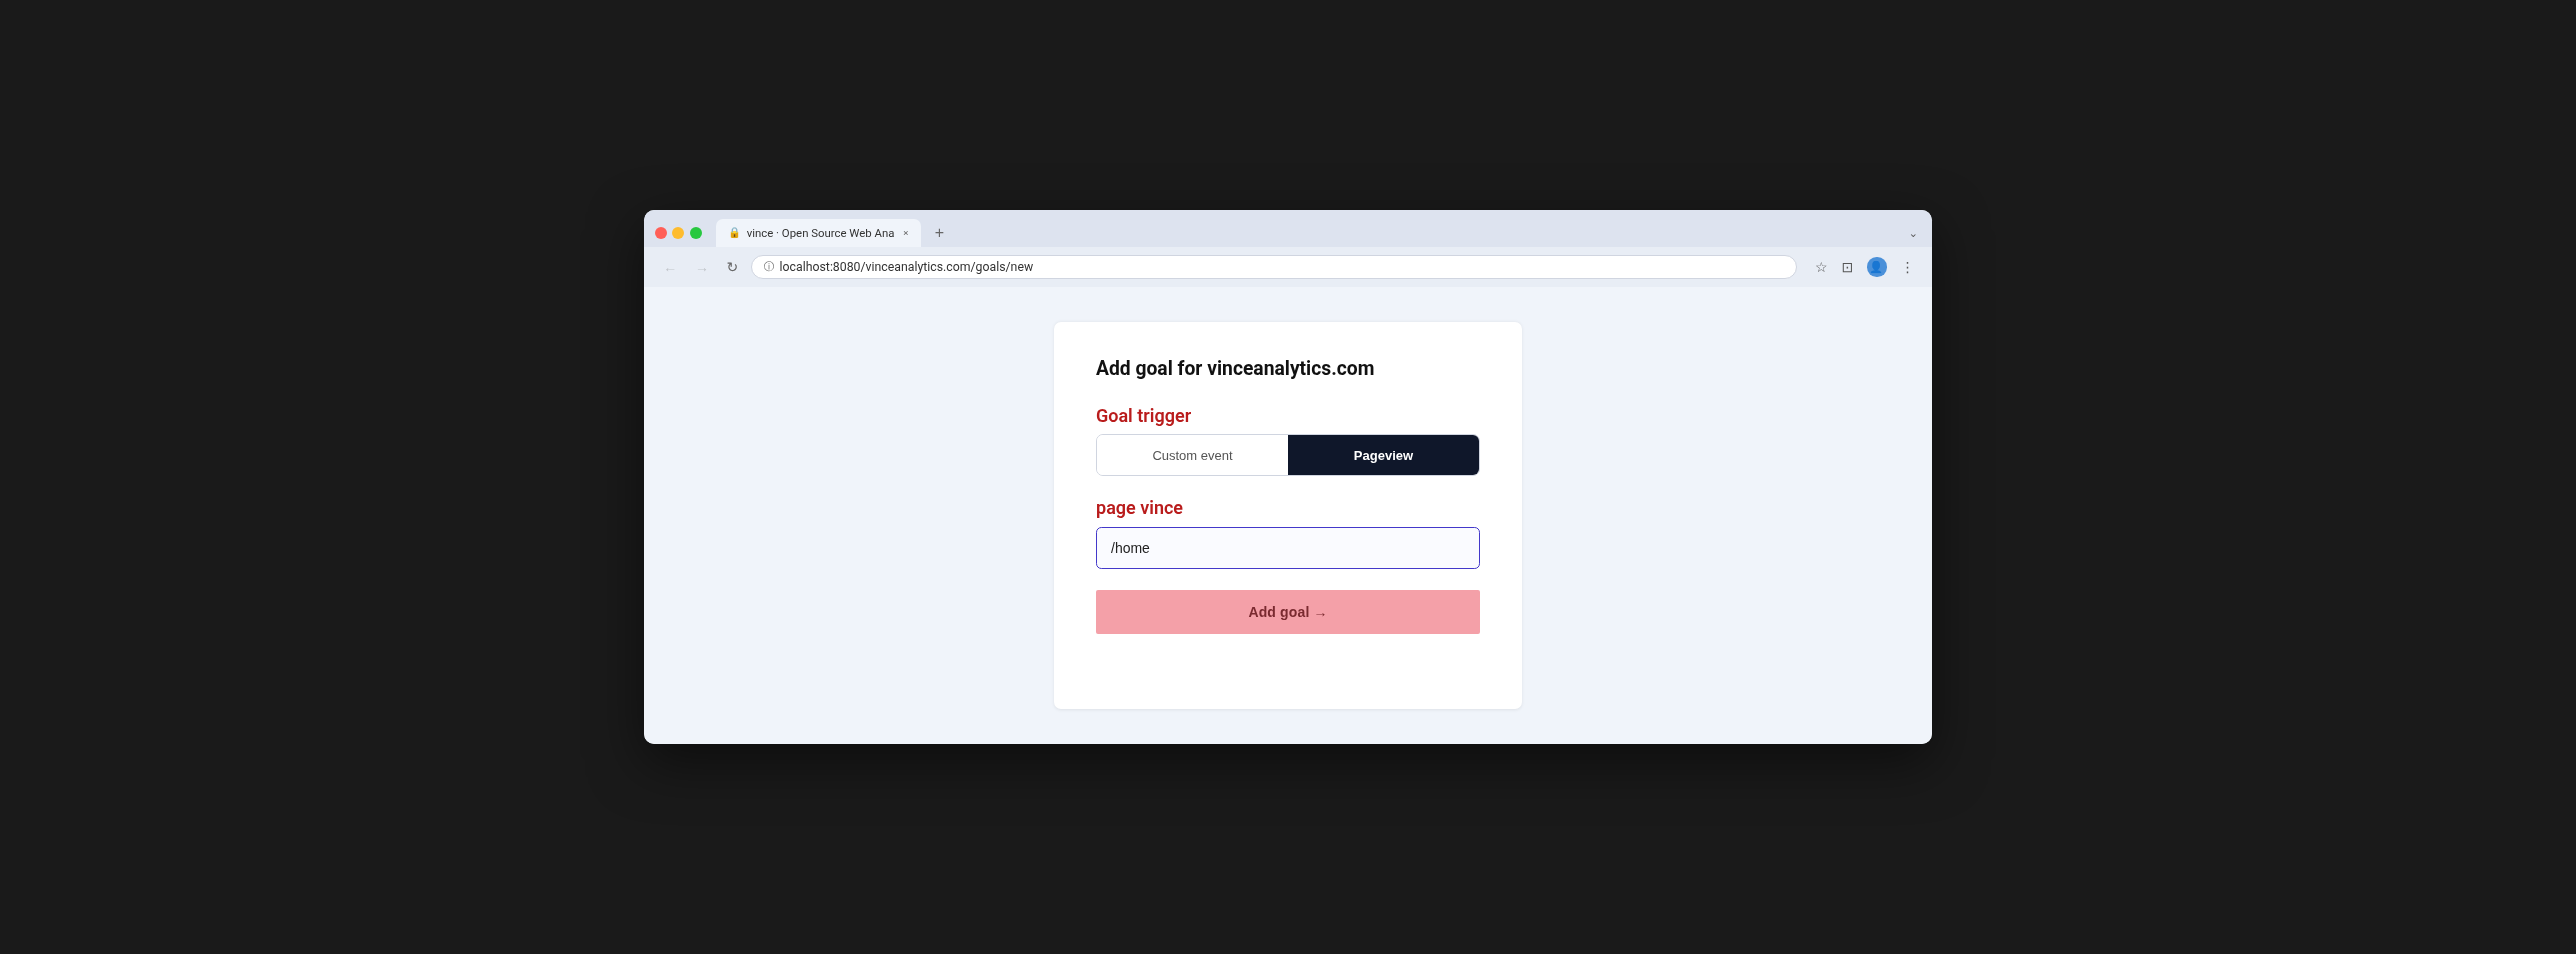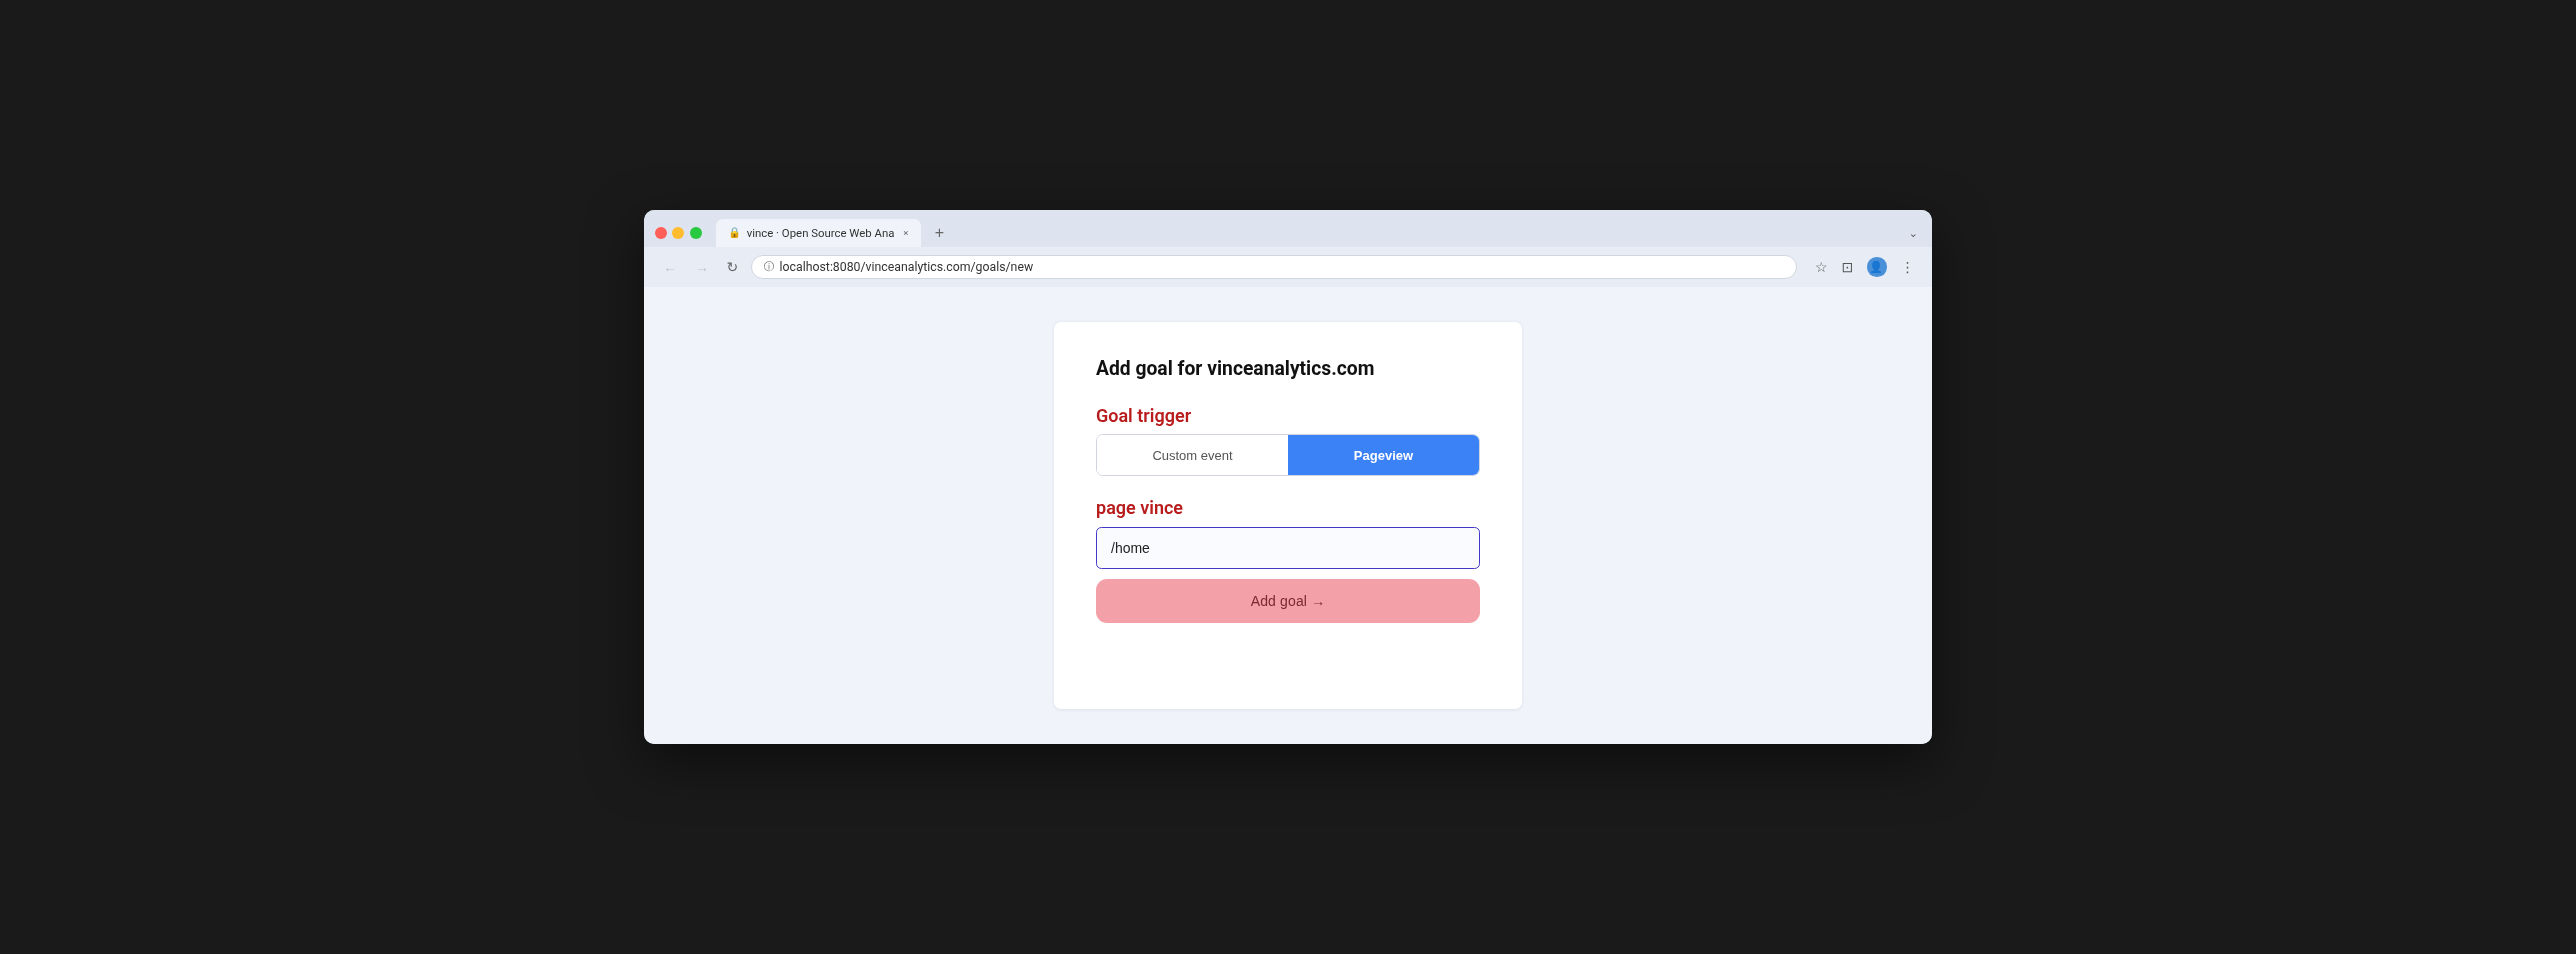--- a/index.html
+++ b/index.html
@@ -179,46 +179,46 @@
       cursor: pointer;
       transition: background 0.15s;
     }
 
     .toggle-btn.inactive {
       background: white;
       color: #555;
     }
 
     .toggle-btn.active {
-      background: #3b82f6;
+      background: #0f172a;
       color: white;
       font-weight: 600;
     }
 
     .text-input {
       width: 100%;
       padding: 12.3px 14px;
       border: 1.8px solid #4338ca;
       border-radius: 5.3px;
       font-size: 14px;
       color: #222;
       outline: none;
       background: #fafbff;
-      margin-bottom: 10px;
+      margin-bottom: 21px;
     }
 
     .submit-btn {
       width: 100%;
       padding: 14px;
       background: #f4a0a8;
       color: #7a2a30;
       border: none;
-      border-radius: 11px;
-      font-size: 14px;
-      font-weight: 400;
+      border-radius: 2px;
+      font-size: 14px;
+      font-weight: 700;
       cursor: pointer;
       letter-spacing: 0.01em;
     }
 
     .browser-window-wrapper {
       position: relative;
     }
   </style>
 </head>
 <body>

